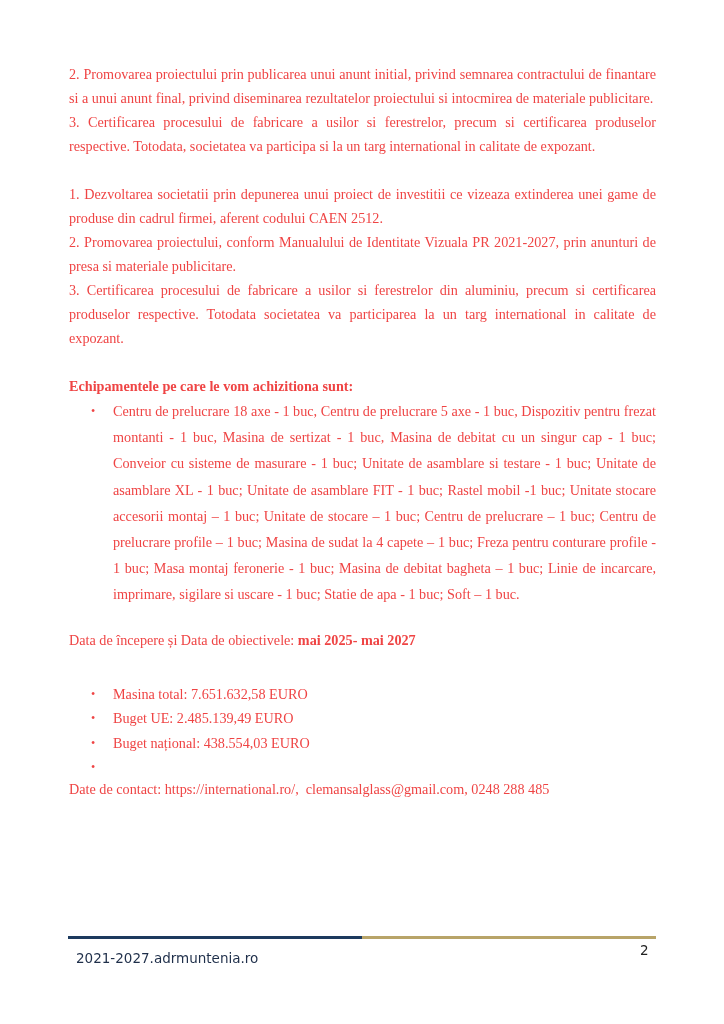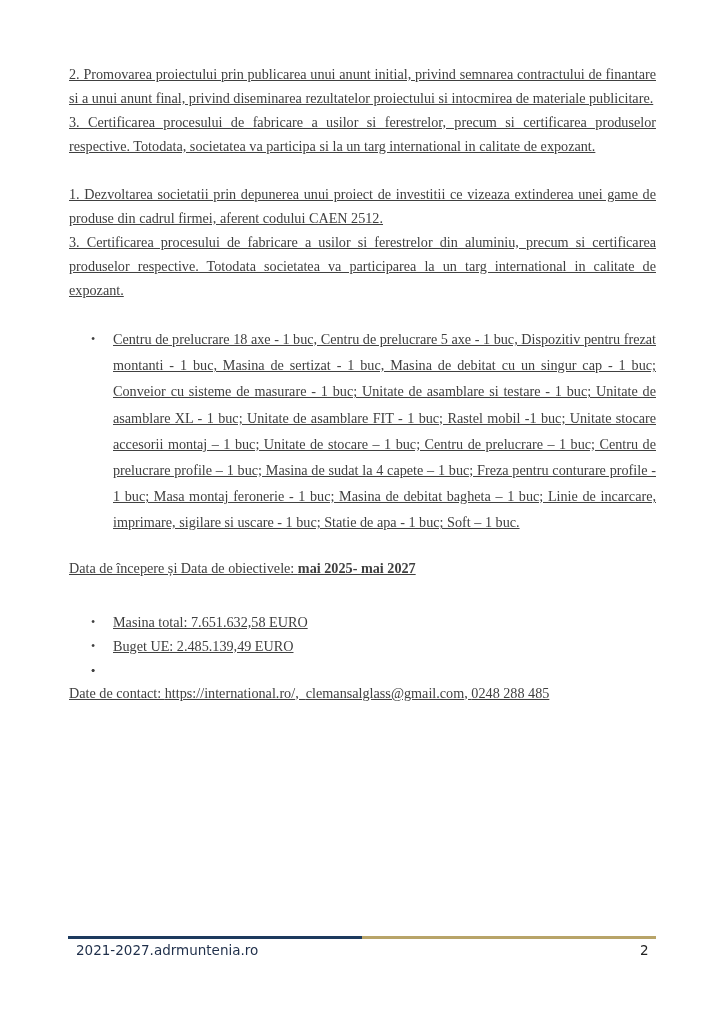--- a/index.html
+++ b/index.html
@@ -1,73 +1,75 @@
 <!DOCTYPE html>
 <html><head>
 <meta charset="utf-8">
 <style>
   html, body { margin: 0; padding: 0; background: #ffffff; }
   body { width: 724px; height: 1024px; position: relative; overflow: hidden; }
   .page {
     position: absolute; left: 69px; top: 62px; width: 587px;
     font-family: "Liberation Serif", "DejaVu Serif", serif;
-    font-size: 14.2px; line-height: 24px; color: #404040; text-decoration: underline;
+    font-size: 14.2px; line-height: 24px; color: #ef4444;
   }
   .p { margin: 0; text-align: justify; }
   .gap { height: 24px; }
   b { font-weight: bold; }
   ul { margin: 0; padding: 0; list-style: none; }
   .eq-list li { position: relative; padding-left: 44px; text-align: justify; line-height: 26.2px; }
   .eq-list li .bullet, .budget-list li .bullet {
     position: absolute; left: 22px; top: 0; font-size: 12px;
   }
   .budget-list li { position: relative; padding-left: 44px; line-height: 24.5px; }
   .footer-line {
     position: absolute; top: 936px; height: 3px;
   }
   .footer-line.left { left: 68px; width: 294px; }
   .footer-line.right { left: 362px; width: 294px; }
   .footer-text {
     position: absolute; top: 942px; font-family: "DejaVu Sans", "Liberation Sans", sans-serif;
     font-size: 13.5px; color: #1f2f4a;
   }
-  .footer-url { left: 76px; }
+  .footer-url { left: 76px; margin-top: 8px; }
   .footer-page { left: 640px; color: #222; }
 </style>
 </head>
 <body>
 
 <div class="page">
   <p class="p">2. Promovarea proiectului prin publicarea unui anunt initial, privind semnarea contractului de finantare si a unui anunt final, privind diseminarea rezultatelor proiectului si intocmirea de materiale publicitare.</p>
   <p class="p">3. Certificarea procesului de fabricare a usilor si ferestrelor, precum si certificarea produselor respective. Totodata, societatea va participa si la un targ international in calitate de expozant.</p>
 
   <div class="gap"></div>
 
   <p class="p">1. Dezvoltarea societatii prin depunerea unui proiect de investitii ce vizeaza extinderea unei game de produse din cadrul firmei, aferent codului CAEN 2512.</p>
+  <p class="p">2. Promovarea proiectului, conform Manualului de Identitate Vizuala PR 2021-2027, prin anunturi de presa si materiale publicitare.</p>
   <p class="p">3. Certificarea procesului de fabricare a usilor si ferestrelor din aluminiu, precum si certificarea produselor respective. Totodata societatea va participarea la un targ international in calitate de expozant.</p>
 
   <div class="gap"></div>
 
+  <p class="p"><b>Echipamentele pe care le vom achizitiona sunt:</b></p>
   <ul class="eq-list">
     <li>
       <span class="bullet">•</span>
       <span>Centru de prelucrare 18 axe - 1 buc, Centru de prelucrare 5 axe - 1 buc, Dispozitiv pentru frezat montanti - 1 buc, Masina de sertizat - 1 buc, Masina de debitat cu un singur cap - 1 buc; Conveior cu sisteme de masurare - 1 buc; Unitate de asamblare si testare - 1 buc; Unitate de asamblare XL - 1 buc; Unitate de asamblare FIT - 1 buc; Rastel mobil -1 buc; Unitate stocare accesorii montaj – 1 buc; Unitate de stocare – 1 buc; Centru de prelucrare – 1 buc; Centru de prelucrare profile – 1 buc; Masina de sudat la 4 capete – 1 buc; Freza pentru conturare profile  - 1 buc; Masa montaj feronerie -  1 buc; Masina de debitat bagheta – 1 buc; Linie de incarcare, imprimare, sigilare si uscare -  1 buc; Statie de apa -  1 buc; Soft – 1 buc.</span>
     </li>
   </ul>
 
   <div class="gap" style="height:20px"></div>
 
   <p class="p"><span>Data de începere și Data de obiectivele: </span><b>mai 2025- mai 2027</b></p>
 
   <div class="gap" style="height:30px"></div>
 
   <ul class="budget-list">
     <li><span class="bullet">•</span><span>Masina total: 7.651.632,58 EURO</span></li>
     <li><span class="bullet">•</span><span>Buget UE: 2.485.139,49 EURO</span></li>
-    <li><span class="bullet">•</span></li>
+    <li><span class="bullet">•</span><span>Buget național: 438.554,03 EURO</span></li>
     <li><span class="bullet">•</span></li>
   </ul>
 
   <div class="gap" style="height:22px"></div>
 
   <p class="p"><span>Date de contact: </span><span>https://international.ro/</span><span style="white-space:pre">,  </span><span>clemansalglass@gmail.com</span><span>, </span><span>0248 288 485</span></p>
 </div>
 
 <div class="footer-line left" style="background:#1c3a5e"></div>
 <div class="footer-line right" style="background:#b8a468"></div>

